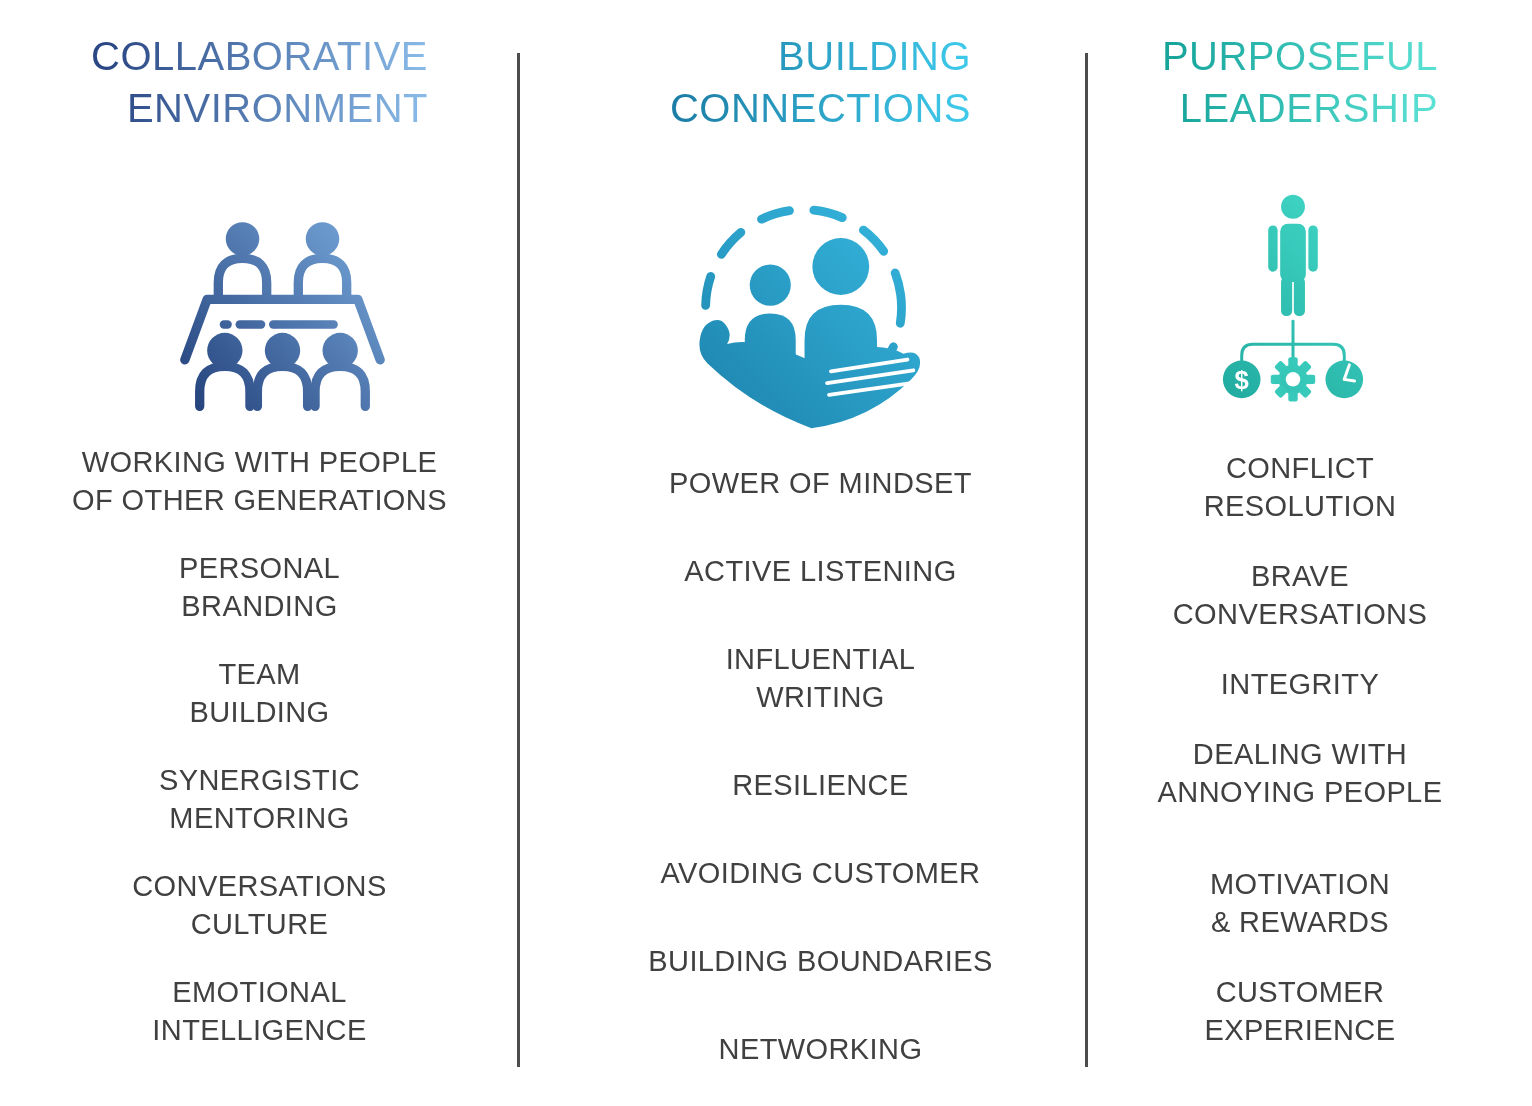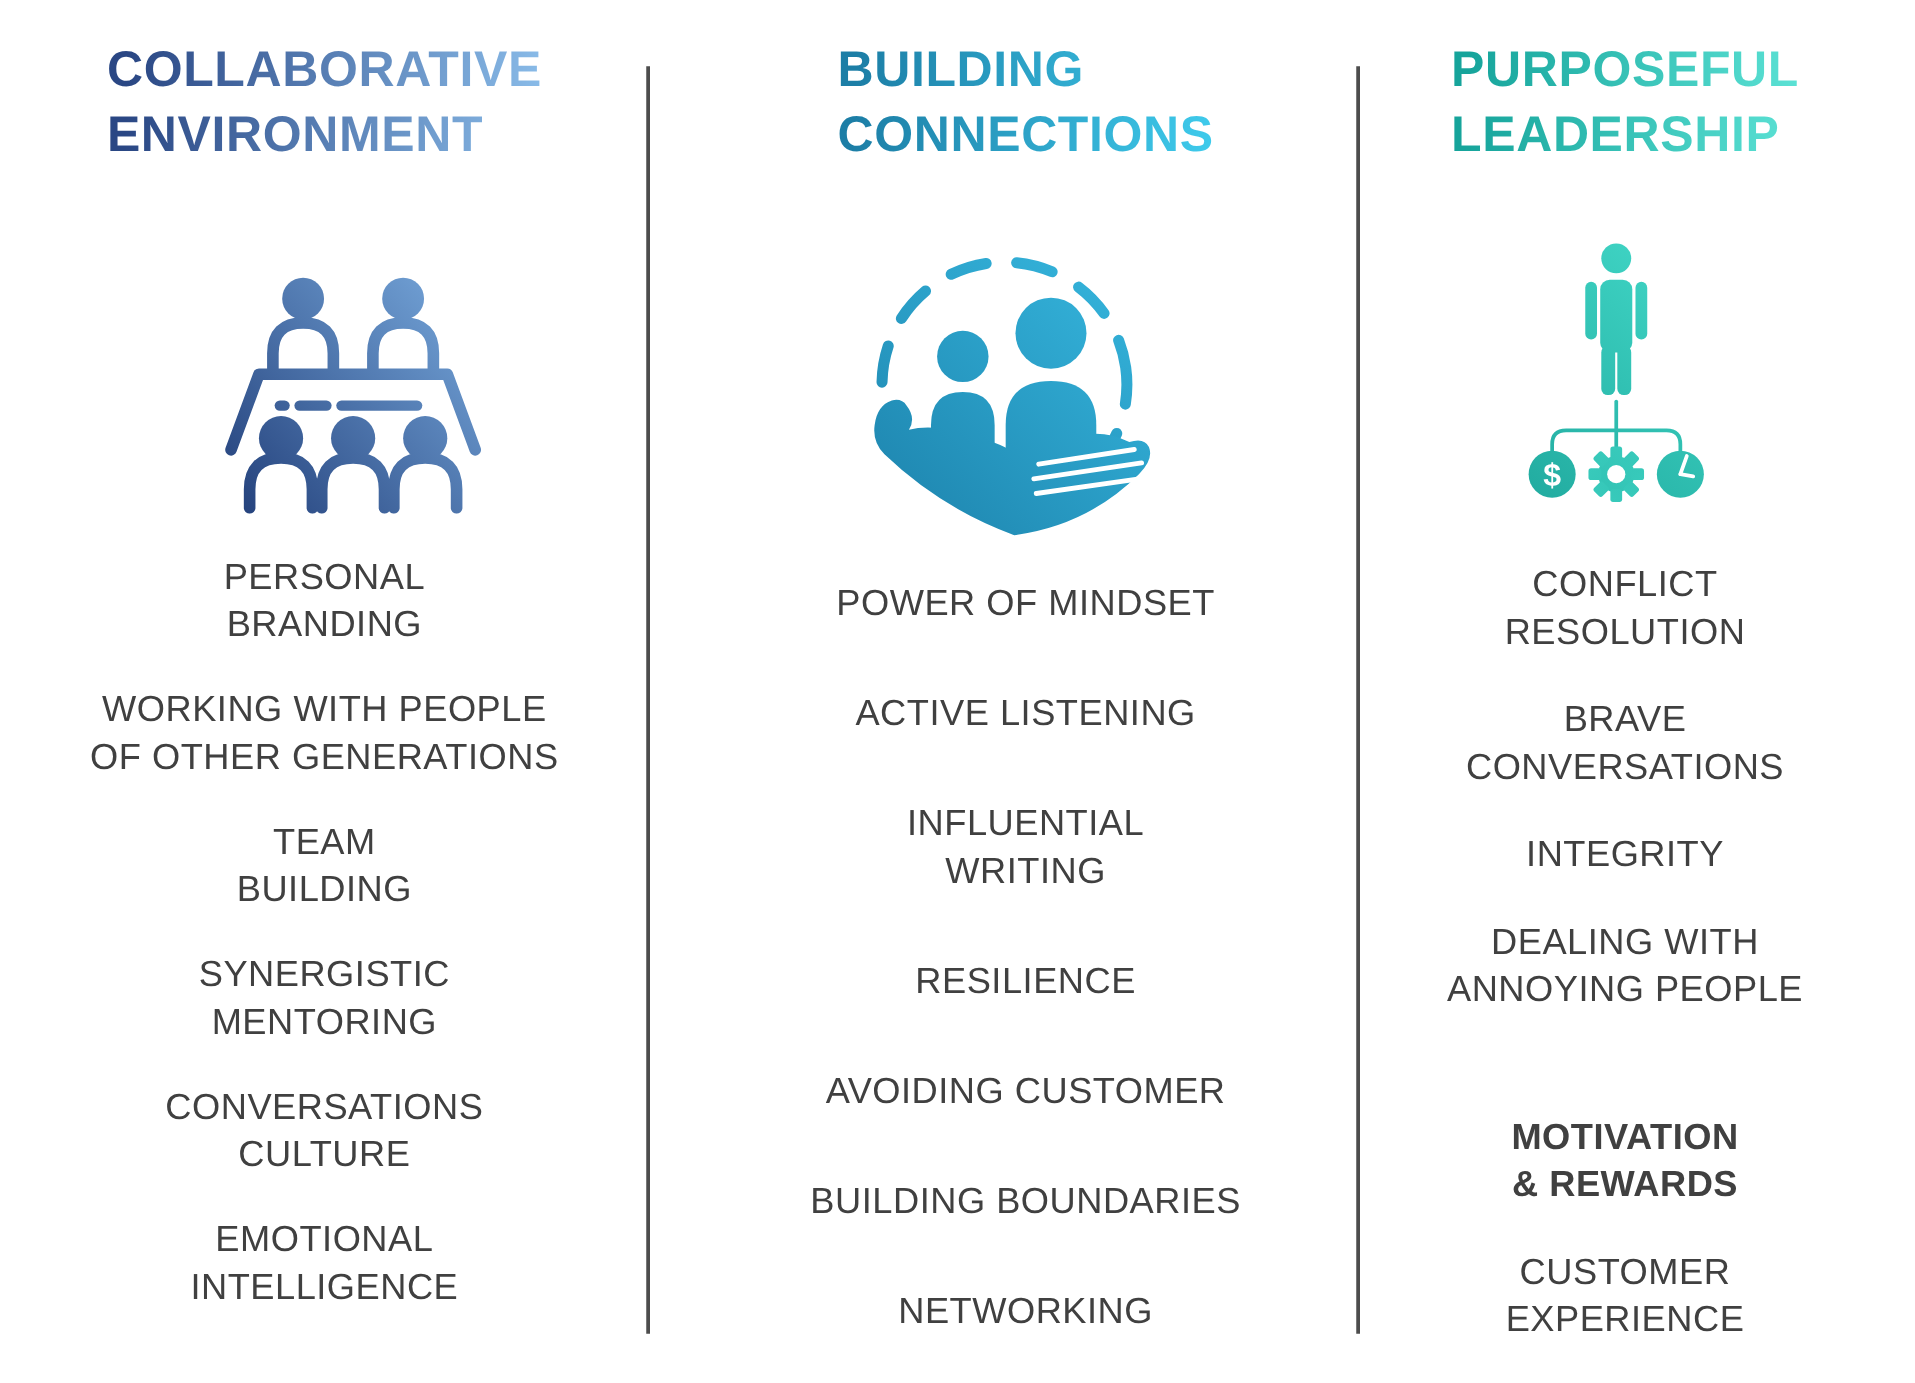--- a/index.html
+++ b/index.html
@@ -11,22 +11,22 @@
   .canvas{position:absolute;inset:0;display:flex;}
   .col{box-sizing:border-box;display:flex;flex-direction:column;align-items:center;}
   .col1{width:519px;}
   .col2{width:567px;padding-left:36px;}
   .col3{width:428px;}
   .divider{position:absolute;top:53px;height:1014px;width:2.5px;background:#4d4d4d;}
   #div1{left:517px;}
   #div2{left:1085px;}
 
   .title{
-    font-weight:700;font-size:40px;line-height:52px;letter-spacing:.5px;
-    white-space:pre-line;text-align:left;margin:30px auto 0;width:fit-content;
+    font-weight:400;font-size:40px;line-height:52px;letter-spacing:.5px;
+    white-space:pre-line;text-align:right;margin:30px auto 0;width:fit-content;
   }
   .t1{background-image:linear-gradient(93deg,#2a4784 5%,#8abce9 100%);color:#36598f;}
   .t2{background-image:linear-gradient(93deg,#1c7ea6 5%,#3fcbec 100%);color:#2496c2;}
   .t3{background-image:linear-gradient(93deg,#16a49b 5%,#5ce2d5 100%);color:#2bbcb2;}
   @supports ((-webkit-background-clip:text) or (background-clip:text)){
     .title{color:transparent;-webkit-background-clip:text;background-clip:text;}
   }
 
   .iconwrap{line-height:0;}
   .i1{margin-top:77px;transform:translateX(23px);}
@@ -35,21 +35,21 @@
 
   .list{
     list-style:none;margin:0;padding:0;
     display:flex;flex-direction:column;align-items:center;
     text-align:center;font-size:29px;line-height:38px;letter-spacing:.4px;
     color:#404040;white-space:pre-line;
   }
   .l1{margin-top:32px;} .l1 li{margin-bottom:30px;}
   .l2{margin-top:29px;} .l2 li{margin-bottom:50px;}
   .l3{margin-top:44px;} .l3 li{margin-bottom:32px;}
-  .l3 li:nth-child(5){margin-top:48px;font-weight:bold;}
+  .l3 li:nth-child(5){margin-top:22px;}
 </style>
 </head>
 <body>
 
 <div class="canvas">
 
   <section class="col col1">
     <h2 class="title t1">COLLABORATIVE
 ENVIRONMENT</h2>
 
@@ -75,24 +75,24 @@
         <circle cx="63" cy="150" r="19" fill="url(#g1)"></circle>
         <circle cx="125" cy="150" r="19" fill="url(#g1)"></circle>
         <circle cx="187" cy="150" r="19" fill="url(#g1)"></circle>
         <path d="M36,210 v-16 q0,-27 27,-27 q27,0 27,27 v16" fill="none" stroke="url(#g1)" stroke-width="10" stroke-linecap="round"></path>
         <path d="M98,210 v-16 q0,-27 27,-27 q27,0 27,27 v16" fill="none" stroke="url(#g1)" stroke-width="10" stroke-linecap="round"></path>
         <path d="M160,210 v-16 q0,-27 27,-27 q27,0 27,27 v16" fill="none" stroke="url(#g1)" stroke-width="10" stroke-linecap="round"></path>
       </svg>
     </div>
 
     <ul class="list l1">
+      <li>WORKING WITH PEOPLE
+OF OTHER GENERATIONS</li>
       <li>PERSONAL
 BRANDING</li>
-      <li>WORKING WITH PEOPLE
-OF OTHER GENERATIONS</li>
       <li>TEAM
 BUILDING</li>
       <li>SYNERGISTIC
 MENTORING</li>
       <li>CONVERSATIONS
 CULTURE</li>
       <li>EMOTIONAL
 INTELLIGENCE</li>
     </ul>
   </section>

